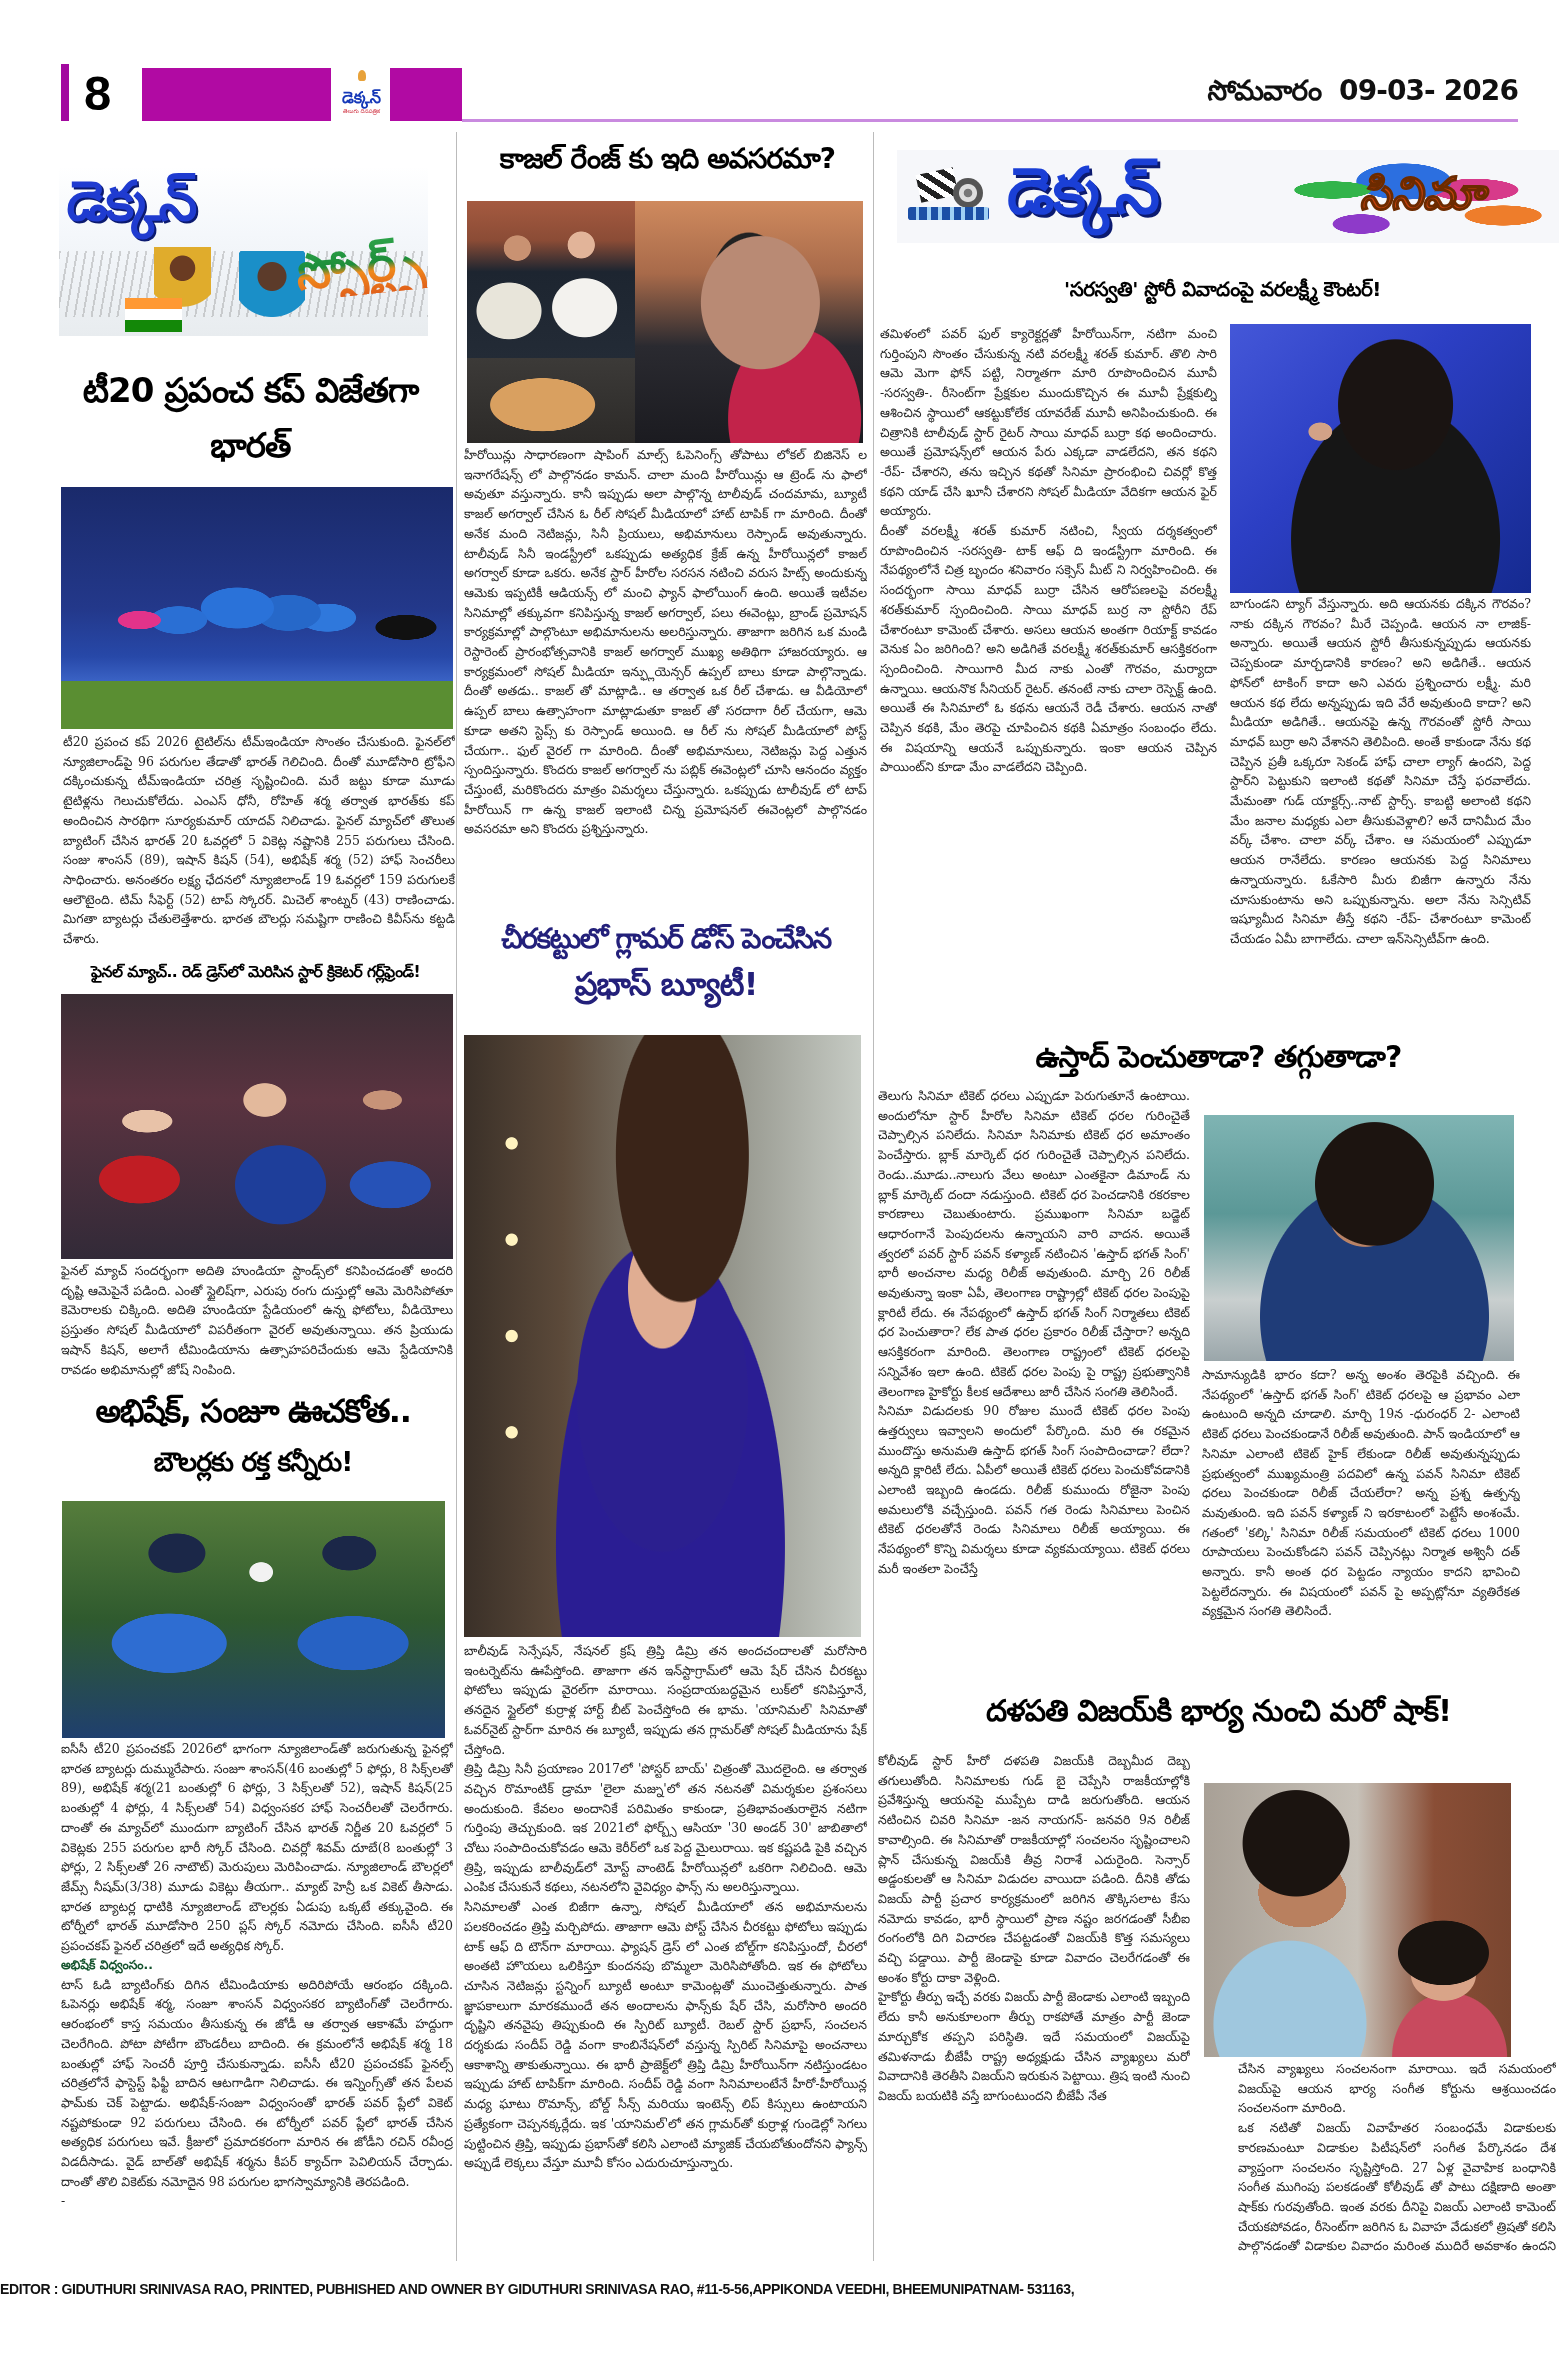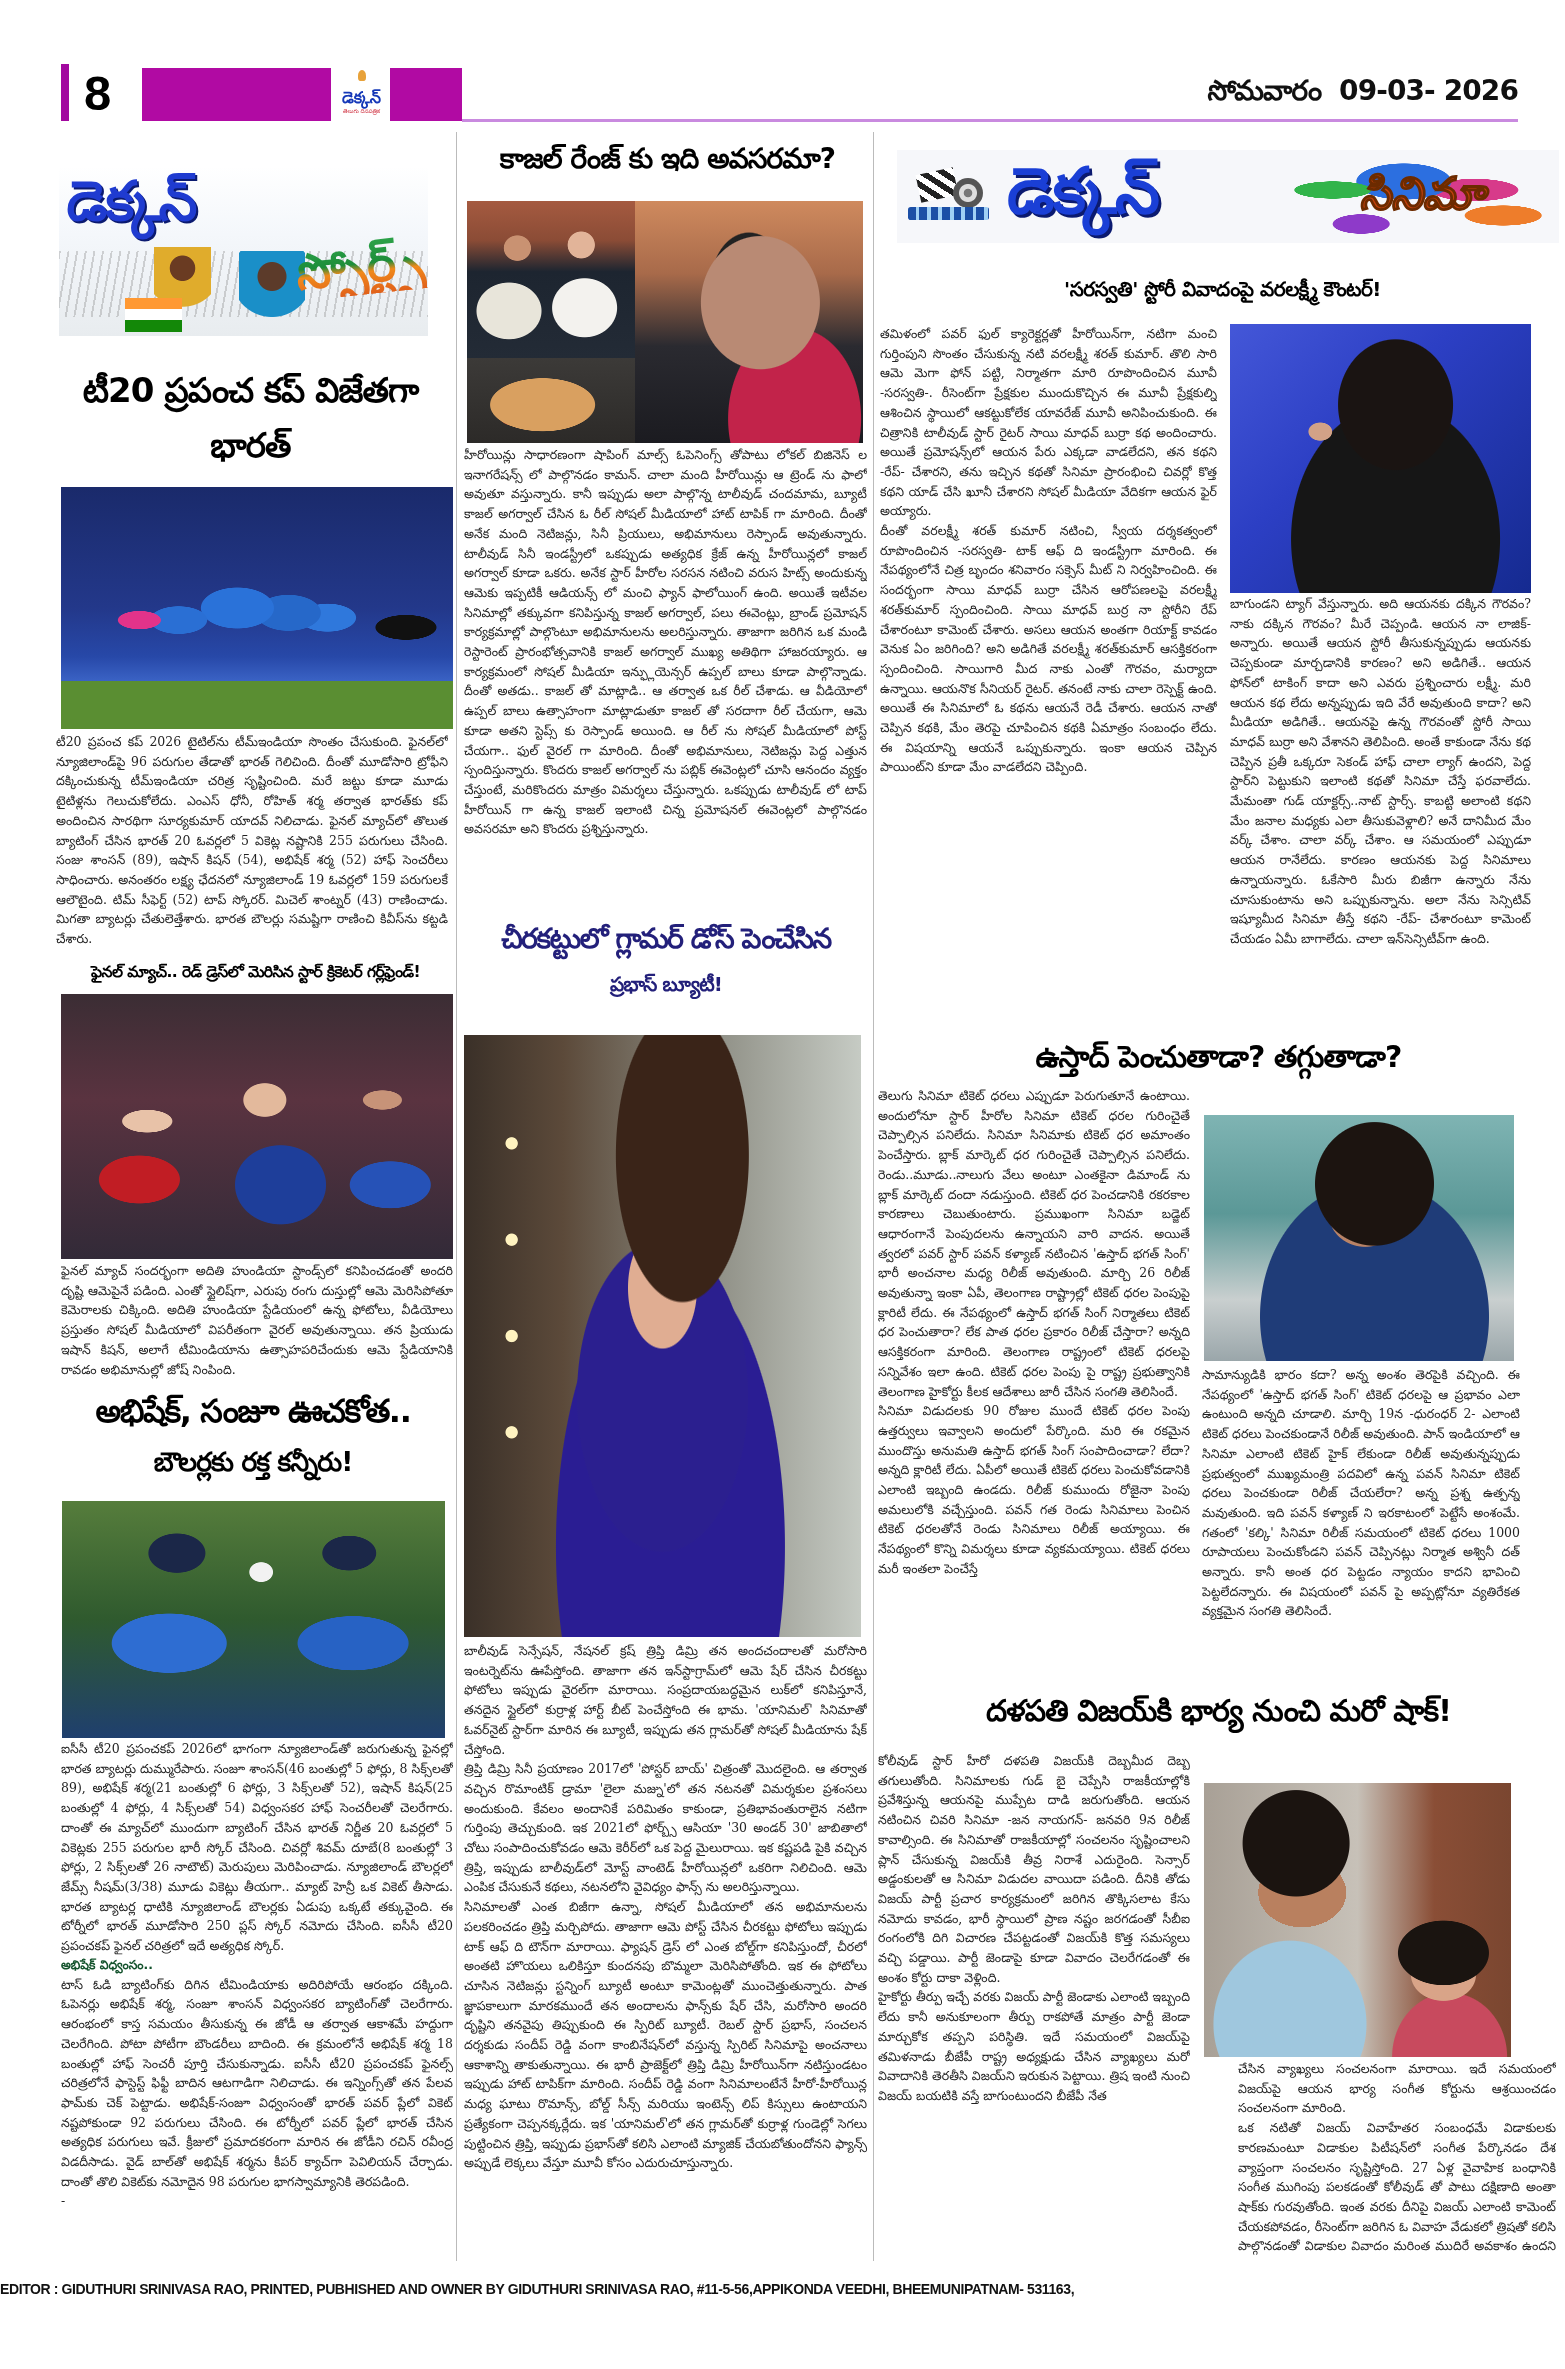--- a/index.html
+++ b/index.html
@@ -41,21 +41,21 @@
   .h-t20 { position: absolute; left: 52px; top: 363px; width: 397px; font-size: 34px; line-height: 55px; }
   .photo-team { left: 61px; top: 487px; width: 392px; height: 242px; background:
      linear-gradient(180deg, rgba(0,0,0,0) 0 80%, #5a8e32 80% 100%),
      radial-gradient(ellipse at 20% 55%, #e2338a 0 21px, transparent 22px),
      radial-gradient(ellipse at 30% 55%, #2a6fd4 0 28px, transparent 29px),
      radial-gradient(ellipse at 45% 50%, #2a72d9 0 36px, transparent 37px),
      radial-gradient(ellipse at 58% 52%, #2668c9 0 32px, transparent 33px),
      radial-gradient(ellipse at 68% 54%, #2f78dc 0 28px, transparent 29px),
      radial-gradient(ellipse at 88% 58%, #111 0 30px, transparent 31px),
      linear-gradient(180deg,#1a2a6b 0%,#23388a 50%,#2748a8 70%,#3a62c4 80%); }
-  .t-t20 { position: absolute; left: 56px; top: 732px; width: 392px; }
+  .t-t20 { position: absolute; left: 63px; top: 732px; width: 392px; }
   .h-final { position: absolute; left: 57px; top: 958px; width: 397px; font-size: 15.6px; line-height: 28px; letter-spacing: -0.6px; }
   .photo-stands { left: 61px; top: 994px; width: 392px; height: 265px; background:
      radial-gradient(ellipse at 22% 48%, #e8c2a8 0 24.6px, transparent 25.6px),
      radial-gradient(ellipse at 20% 70%, #c11d24 0 40px, transparent 41px),
      radial-gradient(ellipse at 52% 40%, #e3b99c 0 21px, transparent 22px),
      radial-gradient(ellipse at 56% 72%, #1e3e9a 0 45px, transparent 46px),
      radial-gradient(ellipse at 82% 40%, #c79378 0 19px, transparent 20px),
      radial-gradient(ellipse at 84% 72%, #2652b7 0 40px, transparent 41px),
      linear-gradient(180deg,#3b2d34 0%,#5a3340 40%,#322a38 100%); }
   .t-stands { position: absolute; left: 61px; top: 1261px; width: 392px; }
@@ -82,21 +82,21 @@
      radial-gradient(ellipse at 45% 55%, #d9a060 0 52px, transparent 53px),
      radial-gradient(ellipse at 30% 70%, #b04a30 0 17px, transparent 18px),
      linear-gradient(180deg,#3c3a38 0%,#2c2a28 100%); }
   .photo-kajal-c { left: 635px; top: 201px; width: 228px; height: 242px; background:
      radial-gradient(ellipse at 55% 42%, #b98a74 0 59px, transparent 60px),
      radial-gradient(ellipse at 50% 35%, #222 0 38px, transparent 39px),
      radial-gradient(ellipse at 70% 90%, #c2234a 0 66px, transparent 67px),
      linear-gradient(180deg,#cf8a5e 0%,#a86a4a 30%,#2a2a30 60%,#1b1b20 100%); }
   .t-kajal { position: absolute; left: 464px; top: 445px; width: 403px; }
   .h-glam { position: absolute; left: 458px; top: 918px; width: 416px; font-size: 28px; line-height: 42px; letter-spacing: -1.4px; }
-  .h-glam2 { position: absolute; left: 458px; top: 963px; width: 416px; font-size: 20px; line-height: 42px; }
+  .h-glam2 { position: absolute; left: 458px; top: 963px; width: 416px; font-size: 32px; line-height: 42px; }
   .photo-tripti { left: 464px; top: 1035px; width: 397px; height: 602px; background:
      radial-gradient(ellipse at 55% 20%, #3a2418 0 66px, transparent 67px),
      radial-gradient(ellipse at 52% 24%, #e6b79b 0 36px, transparent 37px),
      radial-gradient(ellipse at 50% 42%, #e0ad92 0 34px, transparent 35px),
      radial-gradient(ellipse at 50% 60%, #2b1f8f 0 85px, transparent 86px),
      radial-gradient(ellipse at 52% 85%, #2a1d93 0 114px, transparent 115px),
      radial-gradient(circle at 12% 18%, #fff3c0 0 5.7px, transparent 6.6px),
      radial-gradient(circle at 12% 34%, #fff3c0 0 5.7px, transparent 6.6px),
      radial-gradient(circle at 12% 50%, #fff3c0 0 5.7px, transparent 6.6px),
      radial-gradient(circle at 12% 66%, #fff3c0 0 5.7px, transparent 6.6px),

